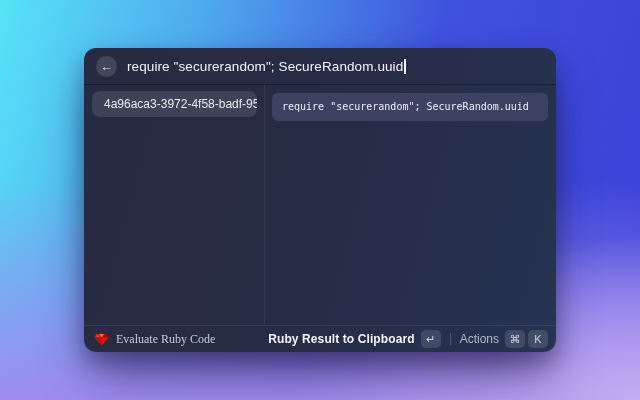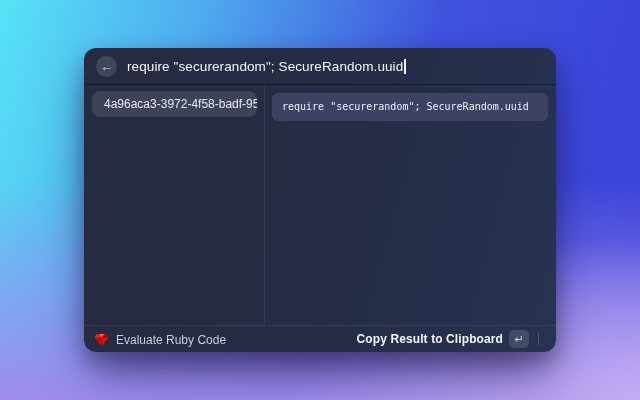--- a/index.html
+++ b/index.html
@@ -68,21 +68,21 @@
   .code-line-2 { color:#a9aec9; }
 
   
   .footer {
     height:27px; flex:0 0 27px;
     border-top:1px solid rgba(255,255,255,0.07);
     display:flex; align-items:center;
     padding:0 8px 0 7px;
     font-size:12px;
   }
-  .app-chip { display:flex; align-items:flex-end; gap:7px; padding:0 3px; }
+  .app-chip { display:flex; align-items:flex-end; gap:7px; padding:0 3px;font-family:Liberation Serif, serif; }
   .app-name { color:#c9ccd8; }
   .footer-right { margin-left:auto; display:flex; align-items:center; }
   .action-btn { display:flex; align-items:center; gap:6px; cursor:pointer; padding:2px 0; border-radius:5px; }
   .primary-label { color:#f4f5f8; font-weight:700; letter-spacing:0.1px; }
   .secondary-label { color:#b4b8c7; }
   .key {
     min-width:20px; height:18px; border-radius:5px;
     background:rgba(255,255,255,0.13); color:#cdd0dd;
     font-size:11px; display:flex; align-items:center; justify-content:center;
     padding:0 4px;
@@ -126,20 +126,27 @@
         <polygon points="4,3 12,9 1,9" fill="#e5362a"></polygon>
         <polygon points="20,3 23,9 12,9" fill="#9c0b02"></polygon>
         <polygon points="12,9 12,22 23,9" fill="#d61b0e"></polygon>
         <polygon points="8,3 16,3 12,9" fill="#f06a5f"></polygon>
         <polyline points="1,9 12,9 12,22" fill="none" stroke="#7e0600" stroke-width="0.8"></polyline>
       </svg>
       <span class="app-name">Evaluate Ruby Code</span>
     </div>
     <div class="footer-right">
       <div class="action-btn">
-        <span class="primary-label">Copy Result to Clipboard</span>
+        <span class="primary-label">Ruby Result to Clipboard</span>
         <span class="key">↵</span>
       </div>
       <div class="foot-divider"></div>
+      <div class="action-btn">
+        <span class="secondary-label">Actions</span>
+        <span class="kgap">
+          <span class="key">⌘</span>
+          <span class="key">K</span>
+        </span>
+      </div>
     </div>
   </div>
 
 </div>
 
 </body></html>

